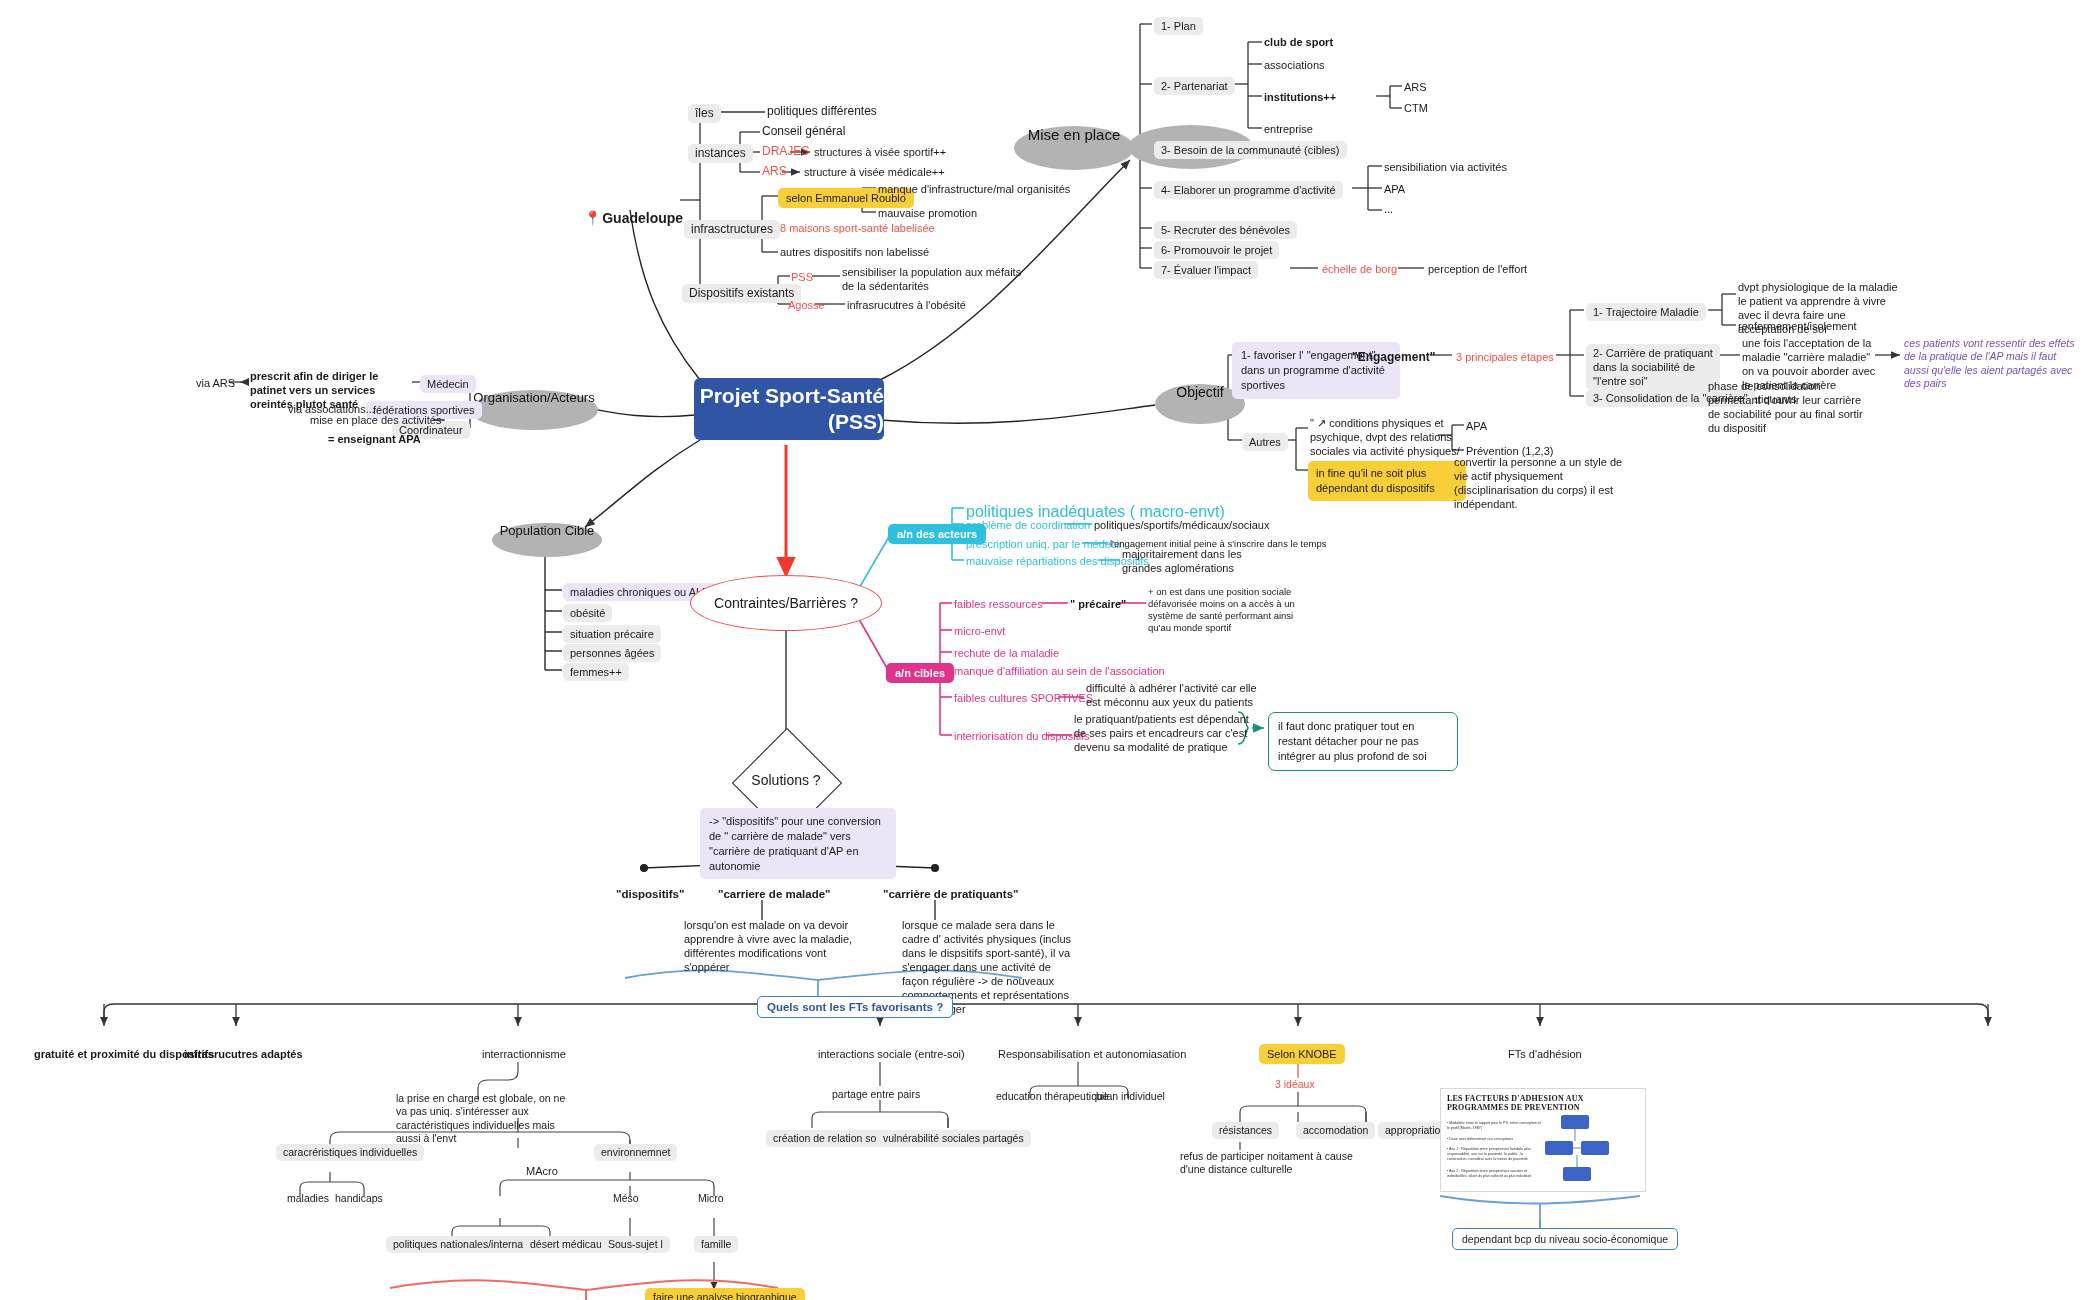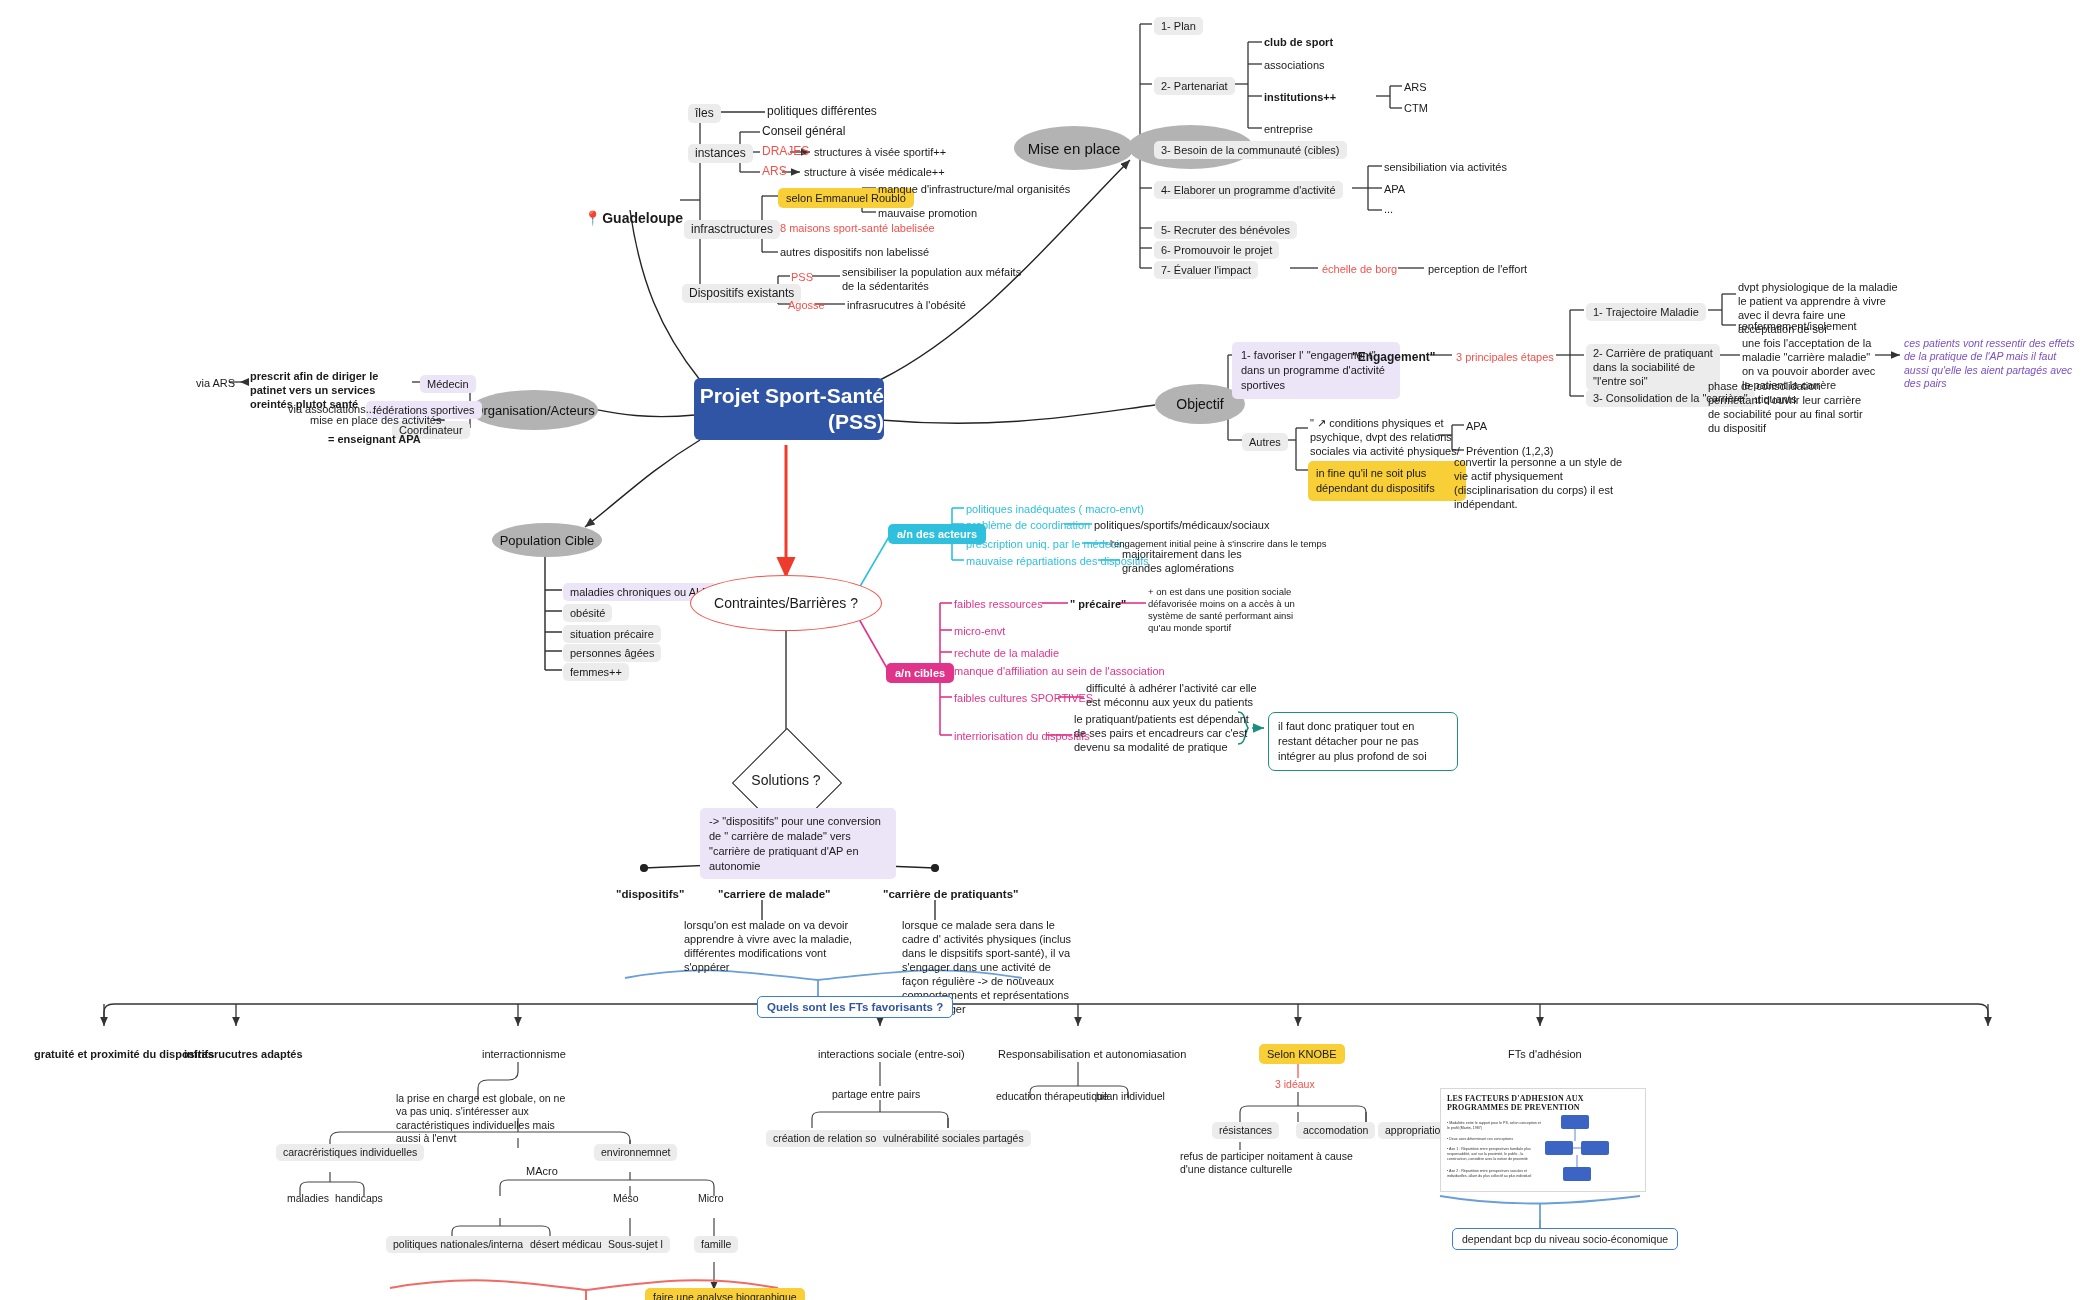--- a/index.html
+++ b/index.html
@@ -12,21 +12,21 @@
   .chipv{background:#ece4f7;border-radius:5px;padding:2px 7px;}
   .chipy{background:#f9cf38;border-radius:5px;padding:3px 8px;}
   .chipc{background:#2fc0dd;color:#fff;border-radius:5px;padding:3px 9px;font-weight:bold;}
   .chipp{background:#e0348a;color:#fff;border-radius:5px;padding:3px 9px;font-weight:bold;}
   .red{color:#f4504a;}
   .pinkt{color:#e0348a;}
   .cyant{color:#2fc0dd;}
   .purp{color:#7b4fc4;font-style:italic;}
   .bold{font-weight:bold;}
   .ell{position:absolute;background:#b3b3b3;border-radius:50%;display:flex;
-       align-items:center;justify-content:center;color:#111;}
+       justify-content:center;color:#111;}
   .rect-main{position:absolute;background:#2f55a4;color:#fff;border-radius:6px;
        display:flex;align-items:center;justify-content:center;text-align:right;
        font-size:21px;font-weight:bold;line-height:1.25;}
   .diamond{position:absolute;border:1.4px solid #222;transform:rotate(45deg);background:#fff;}
   .dlabel{position:absolute;display:flex;align-items:center;justify-content:center;
        font-size:14px;}
   .ellipse-red{position:absolute;border:1.6px solid #f4504a;border-radius:50%;
        display:flex;align-items:center;justify-content:center;font-size:14px;background:#fff;}
   .boxv{position:absolute;background:#ece4f7;border-radius:5px;padding:6px 9px;line-height:1.35;}
   .boxy{position:absolute;background:#f9cf38;border-radius:5px;padding:5px 8px;line-height:1.35;}
@@ -454,21 +454,21 @@
 <div class="n chip" style="left:563px;top:604px;font-size:11px;"><span>obésité</span></div>
 <div class="n chip" style="left:563px;top:625px;font-size:11px;"><span>situation précaire</span></div>
 <div class="n chip" style="left:563px;top:644px;font-size:11px;"><span>personnes âgées</span></div>
 <div class="n chip" style="left:563px;top:663px;font-size:11px;"><span>femmes++</span></div>
 
 <div class="ellipse-red" style="left:690px;top:575px;width:190px;height:54px;">
   <span>Contraintes/Barrières ?</span>
 </div>
 
 <div class="n chipc" style="left:888px;top:524px;font-size:11px;"><span>a/n des acteurs</span></div>
-<div class="n cyant" style="left:966px;top:502px;font-size:11px;"><span>politiques inadéquates ( macro-envt)</span></div>
+<div class="n cyant" style="left:966px;top:502px;font-size:16px;"><span>politiques inadéquates ( macro-envt)</span></div>
 <div class="n cyant" style="left:966px;top:518px;font-size:11px;"><span>problème de coordination</span></div>
 <div class="n" style="left:1094px;top:518px;font-size:11px;"><span>politiques/sportifs/médicaux/sociaux</span></div>
 <div class="n cyant" style="left:966px;top:537px;font-size:11px;"><span>prescription uniq. par le médecin</span></div>
 <div class="n" style="left:1110px;top:538px;font-size:9.5px;"><span>l'engagement initial peine à s'inscrire dans le temps</span></div>
 <div class="n cyant" style="left:966px;top:554px;font-size:11px;"><span>mauvaise répartiations des dispositifs</span></div>
 <div class="n" style="left:1122px;top:547px;font-size:11px;width:150px;white-space:normal;"><span>majoritairement dans les grandes aglomérations</span></div>
 
 <div class="n chipp" style="left:886px;top:663px;font-size:11px;"><span>a/n cibles</span></div>
 <div class="n pinkt" style="left:954px;top:597px;font-size:11px;"><span>faibles ressources</span></div>
 <div class="n bold" style="left:1070px;top:597px;font-size:11px;"><span>" précaire"</span></div>

